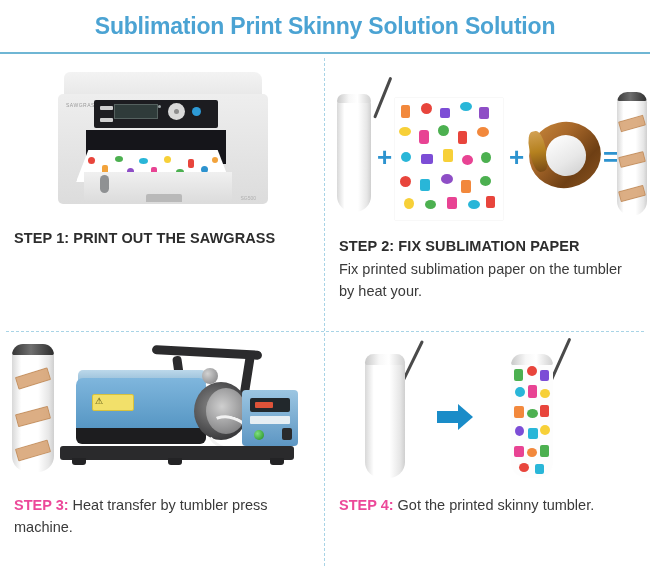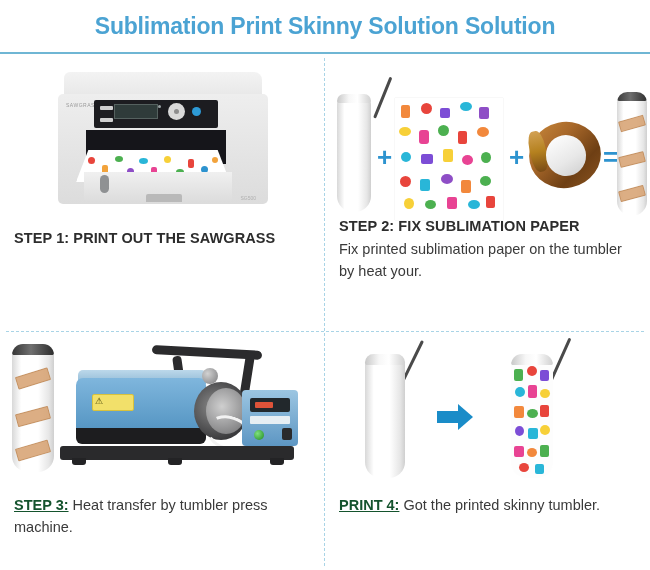--- a/index.html
+++ b/index.html
@@ -27,21 +27,21 @@
   .v-div { position:absolute; left:324px; top:58px; width:0; height:508px;
            border-left:1px dashed #A9D4E6; }
   .h-div { position:absolute; left:6px; top:331px; width:638px; height:0;
            border-top:1px dashed #A9D4E6; }
 
   .art { position:relative; width:100%; }
   .caption { position:absolute; left:0; width:100%; padding:0 14px; }
   .cap-head { font-size:14.5px; font-weight:bold; color:#2d2d2d; letter-spacing:0.1px; }
   .cap-body { font-size:14.5px; color:#3a3a3a; line-height:22px; margin-top:4px; }
   .cap-inline { font-size:14.5px; color:#3a3a3a; line-height:22px; }
-  .cap-inline b { font-weight:bold; color:#14532d;text-decoration:underline; }
+  .cap-inline b { font-weight:bold; color:#ec4899; }
 
   
   .printer { position:absolute; left:58px; top:18px; width:210px; height:135px; }
   .pr-top { position:absolute; left:6px; top:0; width:198px; height:34px;
             background:linear-gradient(#f3f3f3,#e3e3e3); border-radius:6px 8px 3px 3px; }
   .pr-body { position:absolute; left:0; top:22px; width:210px; height:110px;
              background:linear-gradient(#eeeeee,#dcdcdc); border-radius:5px; }
   .pr-panel { position:absolute; left:36px; top:28px; width:124px; height:28px;
               background:#1c1c20; border-radius:2px; }
   .pr-lcd { position:absolute; left:56px; top:32px; width:44px; height:15px;
@@ -256,21 +256,21 @@
           <div class="op" style="left:278px;top:80px;">=</div>
 
           <div class="tumbler tum-white" style="left:292px;top:28px;width:30px;height:124px;overflow:hidden;">
             <div class="tum-lid" style="background:linear-gradient(90deg,#3a3a3a,#6e6e6e 45%,#2f2f2f);"></div>
             <div class="tape-strip" style="left:2px;top:26px;width:26px;height:11px;transform:rotate(-16deg);"></div>
             <div class="tape-strip" style="left:2px;top:62px;width:26px;height:11px;transform:rotate(-14deg);"></div>
             <div class="tape-strip" style="left:2px;top:96px;width:26px;height:11px;transform:rotate(-15deg);"></div>
           </div>
         </div>
       </div>
-      <div class="caption" style="top:164px;padding-left:14px;">
+      <div class="caption" style="top:184px;padding-left:14px;">
         <div class="cap-head">STEP 2: FIX SUBLIMATION PAPER</div>
         <div class="cap-body">Fix printed sublimation paper on the tumbler by heat your.</div>
       </div>
     </div>
 
     <div class="cell">
       <div class="art" style="height:152px;">
 
         <div class="tumbler tum-white" style="left:12px;top:12px;width:42px;height:128px;overflow:hidden;">
           <div class="tum-lid" style="height:11px;background:linear-gradient(90deg,#353535,#707070 45%,#2c2c2c);"></div>
@@ -339,21 +339,21 @@
           <i style="left:68%;top:57%;width:10px;height:10px;background:#f7d038;"></i>
           <i style="left:8%;top:74%;width:10px;height:11px;background:#e84393;border-radius:2px;"></i>
           <i style="left:38%;top:76%;width:10px;height:9px;background:#f2883c;"></i>
           <i style="left:68%;top:73%;width:9px;height:12px;background:#4cb050;border-radius:2px;"></i>
           <i style="left:20%;top:88%;width:10px;height:9px;background:#e8453c;"></i>
           <i style="left:56%;top:89%;width:9px;height:10px;background:#29b6d8;border-radius:2px;"></i>
         </div>
       </div>
       <div class="caption" style="top:162px;padding-left:14px;">
         <div class="cap-inline">
-          <b>PRINT 4:</b><span> Got the printed skinny tumbler.</span>
+          <b>STEP 4:</b><span> Got the printed skinny tumbler.</span>
         </div>
       </div>
     </div>
 
   </div>
 
   <div class="v-div"></div>
   <div class="h-div"></div>
 </div>
 

